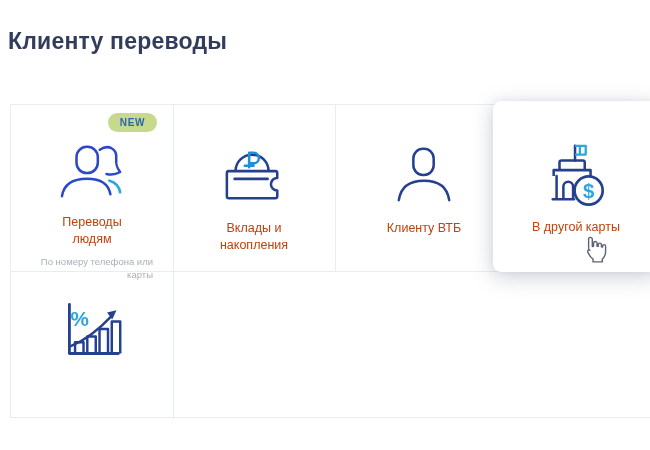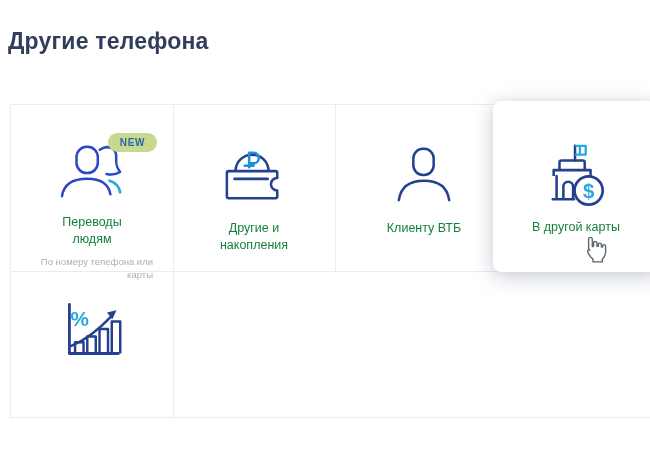--- a/index.html
+++ b/index.html
@@ -68,21 +68,21 @@
 
   .icon-slot {
     height: 68px;
     display: flex;
     align-items: center;
     justify-content: center;
   }
   .card-label {
     margin-top: 11px;
     font-size: 12.5px;
-    color: #15803d;
+    color: #c2410c;
     text-align: center;
     line-height: 1.35;
     max-width: 96px;
   }
   .card-sub {
     margin-top: 7px;
     font-size: 9.5px;
     color: #a9b0ba;
     text-align: right;
     line-height: 1.4;
@@ -91,39 +91,38 @@
   .badge-new {
     position: absolute;
     top: 8px; right: 16px;
     background: #c6d98c;
     color: #2c67ad;
     font-size: 10px;
     font-weight: bold;
     letter-spacing: 0.6px;
     padding: 4px 12px;
     border-radius: 11px;
-    margin-top: 20px;
   }
 
   .hand-cursor {
     position: absolute;
     left: 581px; top: 234px;
     z-index: 3;
     pointer-events: none;
   }
 
   svg { display: block; }
   .ico-txt { font-family: "Liberation Sans", "DejaVu Sans", sans-serif; font-weight: bold; }
 </style>
 </head>
 <body>
 
 <div class="stage">
 
-  <h1 class="page-title">Другие телефона</h1>
+  <h1 class="page-title">Клиенту переводы</h1>
 
   <div class="grid">
     <div class="hline"></div>
     <div class="vline v1"></div>
     <div class="vline v2"></div>
     <div class="vline v3"></div>
 
     <div class="cell row1 c1">
       <span class="badge-new">NEW</span>
       <span class="icon-slot">
@@ -140,21 +139,21 @@
 
     <div class="cell row1 c2">
       <span class="icon-slot">
         <svg width="78" height="62" viewBox="0 0 80 64" fill="none">
           <path d="M21,28 a17,17 0 1 1 34,0" stroke="#24408e" stroke-width="2.6" stroke-linecap="round"></path>
           <path d="M14,28 h48 a2,2 0 0 1 2,2 v5 a6.5,6.5 0 0 0 0,13 v6 a2,2 0 0 1 -2,2 h-48 a2,2 0 0 1 -2,-2 v-24 a2,2 0 0 1 2,-2 z" stroke="#24408e" stroke-width="2.6" stroke-linejoin="round" fill="#ffffff"></path>
           <path d="M20,36 h34" stroke="#24408e" stroke-width="2.8" stroke-linecap="round"></path>
           <path d="M35,9 v15 M35,9 h4.5 a5.5,5.5 0 0 1 0,11 h-4.5 M30.5,22.5 h9" stroke="#1f8fd8" stroke-width="2.6" stroke-linecap="round" stroke-linejoin="round"></path>
         </svg>
       </span>
-      <div class="card-label">Другие и накопления</div>
+      <div class="card-label">Вклады и накопления</div>
     </div>
 
     <div class="cell row1 c3">
       <span class="icon-slot">
         <svg width="78" height="62" viewBox="0 0 80 64" fill="none">
           <rect x="29" y="5" width="21" height="27" rx="10" stroke="#24408e" stroke-width="2.6"></rect>
           <path d="M14,58 c2,-14 12,-20 26,-20 c14,0 24,6 26,20" stroke="#24408e" stroke-width="2.6" stroke-linecap="round"></path>
         </svg>
       </span>
       <div class="card-label">Клиенту ВТБ</div>

